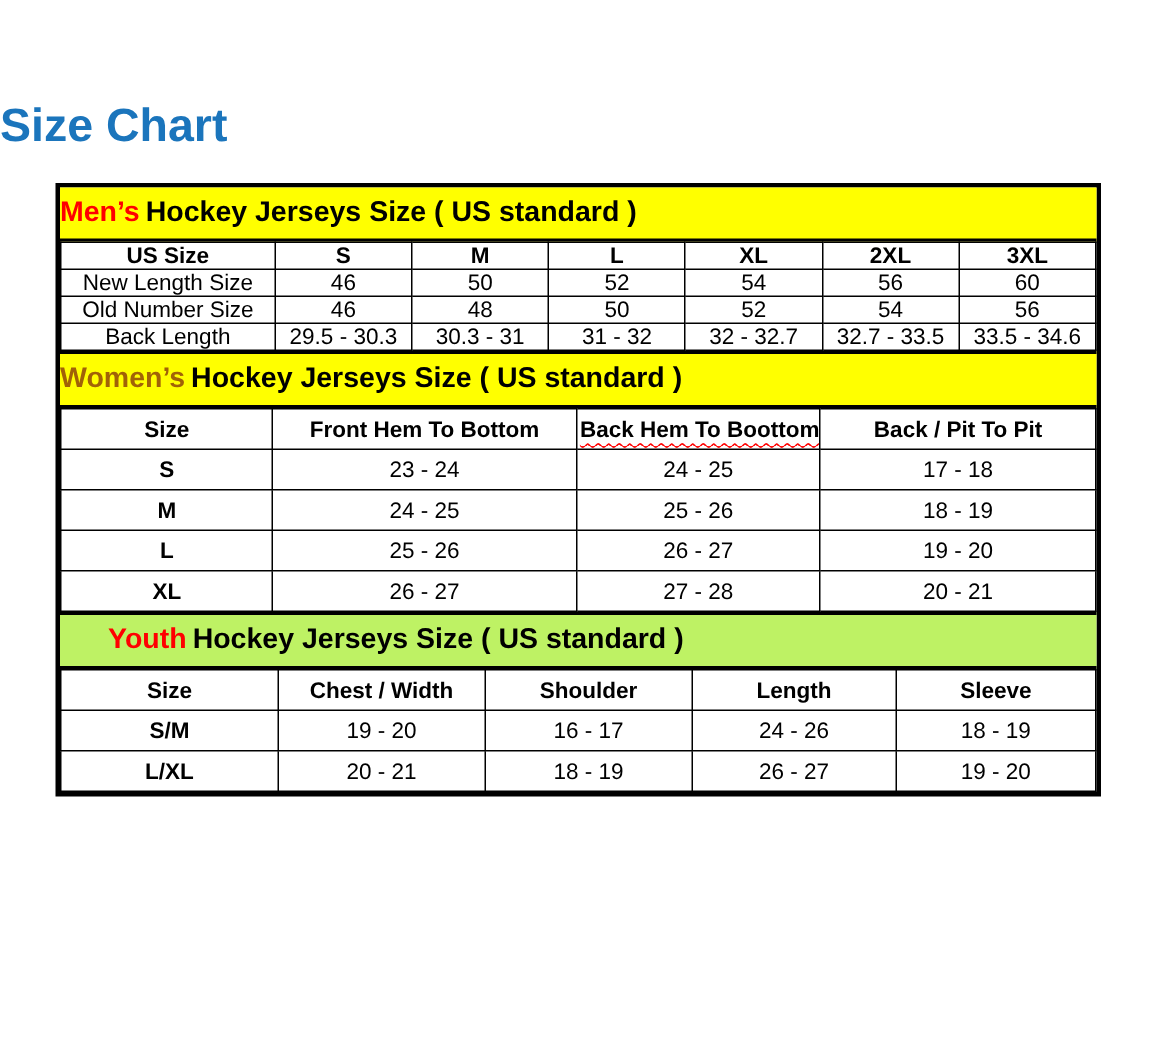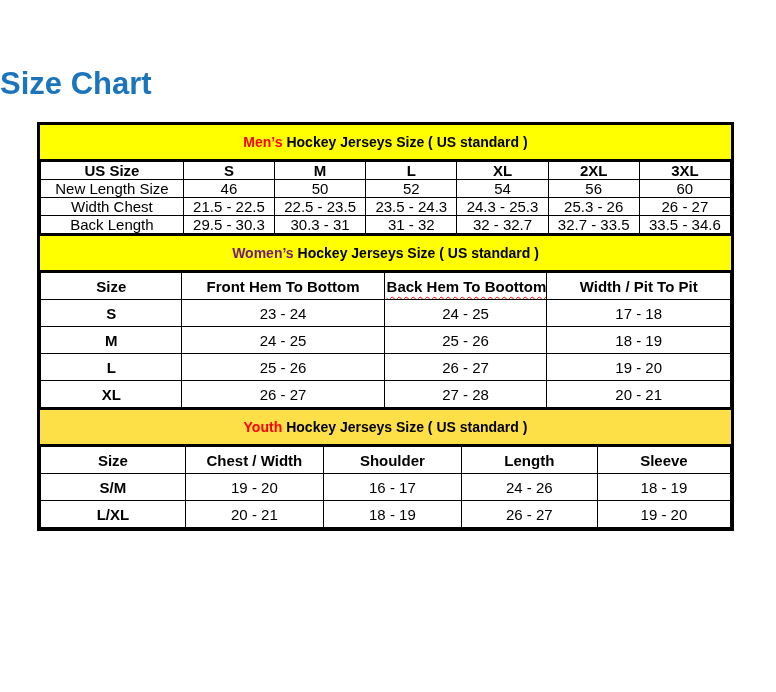--- a/index.html
+++ b/index.html
@@ -12,22 +12,22 @@
   .page-title{
     margin:0;position:absolute;top:66px;left:0;width:100%;
     text-align:left;font-size:31px;font-weight:700;
     letter-spacing:0px;
   }
   .chart-wrap{
     position:absolute;left:37px;top:122px;width:697px;
     border:3px solid #000;box-sizing:border-box;background:#fff;
   }
   .band{
-    height:34px;line-height:34px;text-align:center;
-    font-size:14px;font-weight:700;
+    height:34px;line-height:34px;
+    font-size:19px;font-weight:700;
     border-bottom:2px solid #000;
   }
   section + section .band{border-top:2px solid #000;}
   .band-hl{margin-right:4px;}
   table.tbl{
     width:100%;border-collapse:collapse;table-layout:fixed;
   }
   table.tbl th, table.tbl td{
     border:1px solid #000;text-align:center;vertical-align:middle;
     font-size:15px;padding:0 2px;box-sizing:border-box;
@@ -97,56 +97,56 @@
             <tr>
               <th>New Length Size</th>
               <td>46</td>
               <td>50</td>
               <td>52</td>
               <td>54</td>
               <td>56</td>
               <td>60</td>
             </tr>
             <tr>
-              <th>Width Chest</th>
-              <td>21.5 - 22.5</td>
-              <td>22.5 - 23.5</td>
-              <td>23.5 - 24.3</td>
-              <td>24.3 - 25.3</td>
-              <td>25.3 - 26</td>
-              <td>26 - 27</td>
+              <th>Old Number Size</th>
+              <td>46</td>
+              <td>48</td>
+              <td>50</td>
+              <td>52</td>
+              <td>54</td>
+              <td>56</td>
             </tr>
             <tr>
               <th>Back Length</th>
               <td>29.5 - 30.3</td>
               <td>30.3 - 31</td>
               <td>31 - 32</td>
               <td>32 - 32.7</td>
               <td>32.7 - 33.5</td>
               <td>33.5 - 34.6</td>
             </tr>
           </tbody>
         </table>
     </section>
 
     <section>
-      <div class="band" style="background: rgb(255, 255, 0);"><span class="band-hl" style="color: #701a75;">Women’s</span><span class="band-rest">Hockey Jerseys Size ( US standard )</span></div>
+      <div class="band" style="background: rgb(255, 255, 0);"><span class="band-hl" style="color: #a16207;">Women’s</span><span class="band-rest">Hockey Jerseys Size ( US standard )</span></div>
       <table class="tbl womens">
         <colgroup>
             <col class="w0">
             <col class="w1">
             <col class="w2">
             <col class="w3">
           </colgroup>
       <thead>
             <tr>
               <th><span>Size</span></th>
               <th><span>Front Hem To Bottom</span></th>
               <th><span class="squiggle" style="text-decoration-color: rgb(255, 0, 0);">Back Hem To Boottom</span></th>
-              <th><span>Width / Pit To Pit</span></th>
+              <th><span>Back / Pit To Pit</span></th>
             </tr>
           </thead>
           <tbody>
             <tr>
               <th>S</th>
               <td>23 - 24</td>
               <td>24 - 25</td>
               <td>17 - 18</td>
             </tr>
             <tr>
@@ -165,21 +165,21 @@
               <th>XL</th>
               <td>26 - 27</td>
               <td>27 - 28</td>
               <td>20 - 21</td>
             </tr>
           </tbody>
         </table>
     </section>
 
     <section>
-      <div class="band" style="background: #fde047;"><span class="band-hl" style="color: rgb(255, 0, 0);">Youth</span><span class="band-rest">Hockey Jerseys Size ( US standard )</span></div>
+      <div class="band" style="background: #bef264; padding-left: 32px;"><span class="band-hl" style="color: rgb(255, 0, 0);">Youth</span><span class="band-rest">Hockey Jerseys Size ( US standard )</span></div>
       <table class="tbl youth">
         <colgroup>
             <col class="y0">
             <col class="y1">
             <col class="y2">
             <col class="y3">
             <col class="y4">
           </colgroup>
       <thead>
             <tr>

